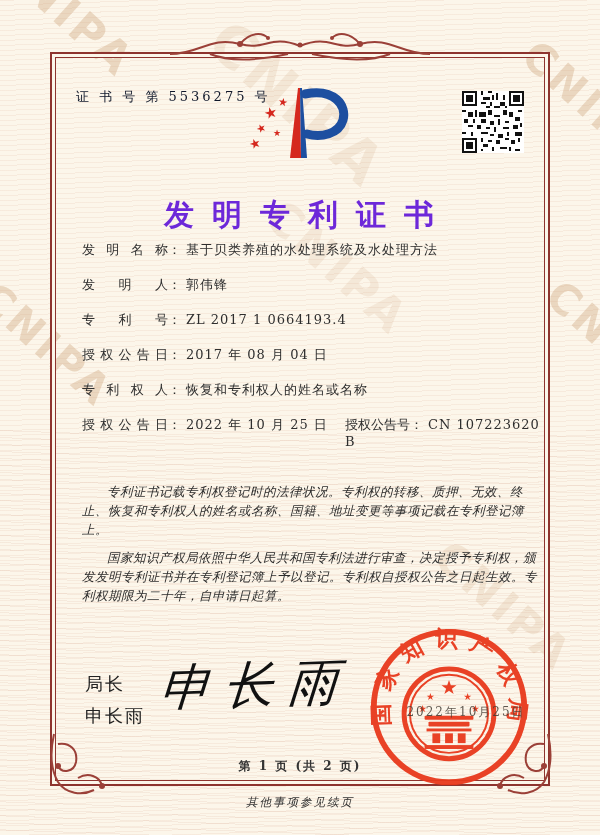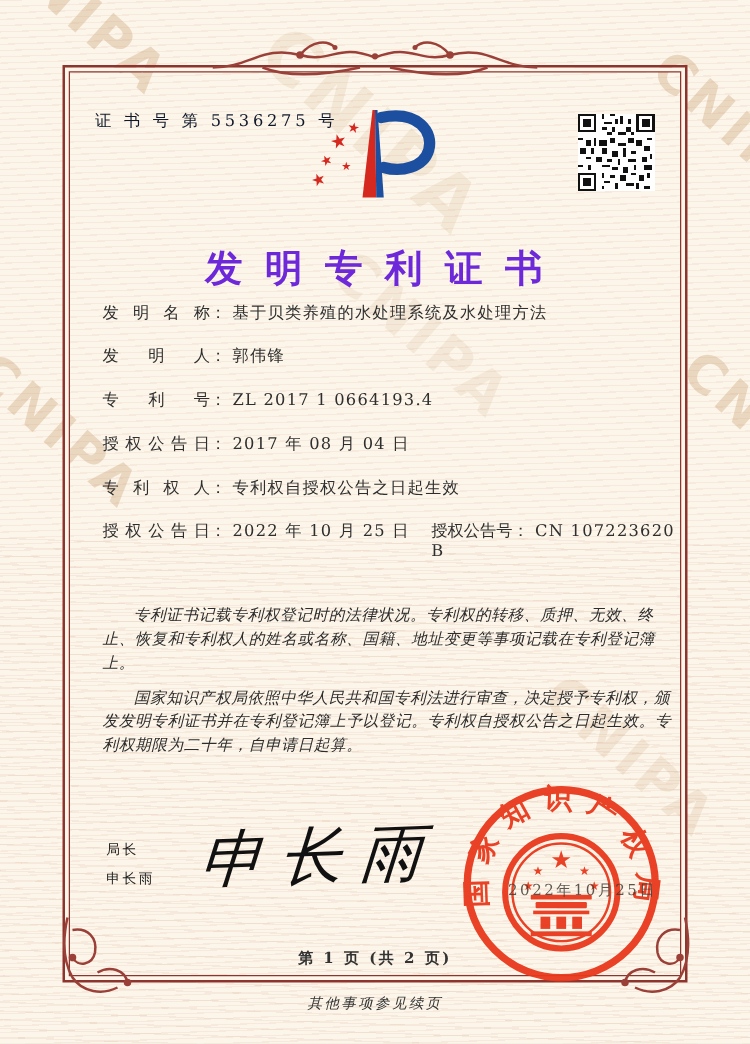--- a/index.html
+++ b/index.html
@@ -71,21 +71,21 @@
   .f-group2{position:absolute;left:263px;top:0;}
   .paras{
     position:absolute;left:82px;right:60px;top:482px;
     font-size:12.5px;line-height:19px;color:#2d2d2d;
     letter-spacing:0.5px;
   }
   .paras p{
     margin:0 0 9px 0;text-indent:2em;
     font-style:italic;
   }
-  .sign-block{position:absolute;left:85px;top:672px;font-size:11px;color:#222;}
+  .sign-block{position:absolute;left:85px;top:672px;font-size:18px;color:#222;}
   .sign-block div{margin-bottom:8px;letter-spacing:2px;}
   .signature{
     position:absolute;left:160px;top:652px;
     font-size:50px;color:#111;
     font-style:italic;letter-spacing:14px;
     transform:rotate(-2deg) skewX(-6deg);
     font-family:"DejaVu Serif","Liberation Serif",serif;
   }
   .seal{position:absolute;left:366px;top:624px;width:166px;height:166px;opacity:0.95;}
   .seal-date{
@@ -258,21 +258,21 @@
     <div class="f-row">
       <span class="f-label">发明人</span><span class="f-colon">：</span><span class="f-value">郭伟锋</span>
     </div>
     <div class="f-row">
       <span class="f-label">专利号</span><span class="f-colon">：</span><span class="f-value">ZL 2017 1 0664193.4</span>
     </div>
     <div class="f-row">
       <span class="f-label">授权公告日</span><span class="f-colon">：</span><span class="f-value">2017 年 08 月 04 日</span>
     </div>
     <div class="f-row">
-      <span class="f-label">专利权人</span><span class="f-colon">：</span><span class="f-value">专利权自授权公告之日起生效</span>
+      <span class="f-label">专利权人</span><span class="f-colon">：</span><span class="f-value">恢复和专利权人的姓名或名称</span>
     </div>
     <div class="f-row">
       <span class="f-label">授权公告日</span><span class="f-colon">：</span><span class="f-value">2022 年 10 月 25 日</span>
       <span class="f-group2">
         <span>授权公告号</span><span class="f-colon">：</span><span class="f-value">CN 107223620 B</span>
       </span>
     </div>
   </div>
 
   <div class="paras">

